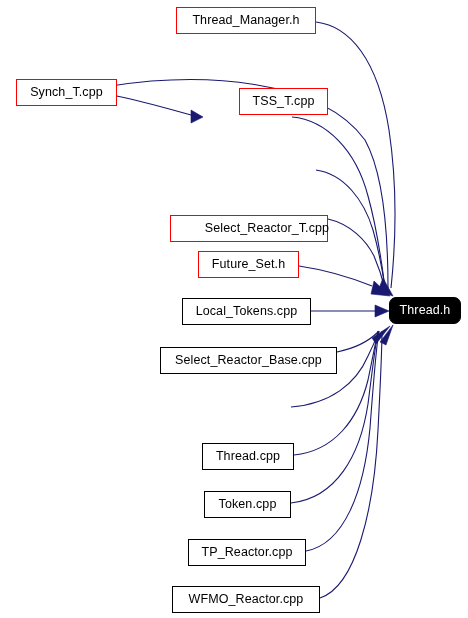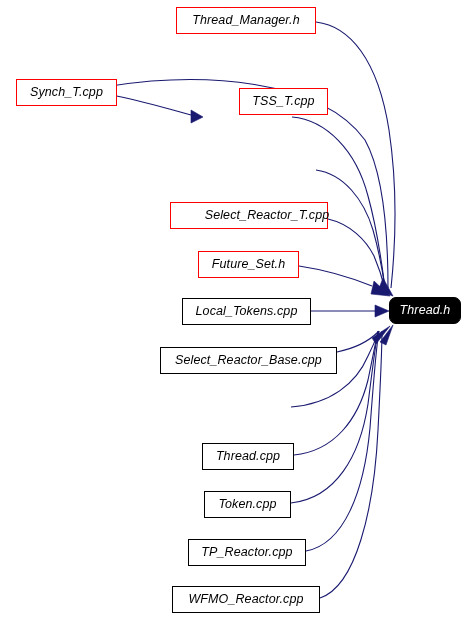--- a/index.html
+++ b/index.html
@@ -11,21 +11,20 @@
     width: 468px;
     height: 618px;
     font-family: "Liberation Sans", sans-serif;
     overflow: hidden;
   }
   #graph-root {
     position: relative;
     width: 468px;
     height: 497px;
     background: #ffffff;
-    font-style: italic;
   }
   #graph-svg {
     position: absolute;
     left: 0;
     top: 0;
     width: 468px;
     height: 618px;
   }
   .edge-path {
     fill: none;
@@ -114,21 +113,21 @@
 
   <div class="node-box red" style="left:16px; top:79px; width:101px; height:27px;">
     <span class="node-label">Synch_T.cpp</span>
   </div>
 
   <div class="node-box red" style="left:203px; top:88px; width:89px; height:27px;margin-left:36px;">
     <span class="node-label">TSS_T.cpp</span>
   </div>
 
 
-  <div class="node-box red" style="left:170px; top:202px; width:158px; height:27px;padding-left:36px;">
+  <div class="node-box red" style="left:170px; top:215px; width:158px; height:27px;padding-left:36px;">
     <span class="node-label">Select_Reactor_T.cpp</span>
   </div>
 
   <div class="node-box red" style="left:198px; top:251px; width:101px; height:27px;">
     <span class="node-label">Future_Set.h</span>
   </div>
 
   <div class="node-box" style="left:160px; top:347px; width:177px; height:27px;">
     <span class="node-label">Select_Reactor_Base.cpp</span>
   </div>

